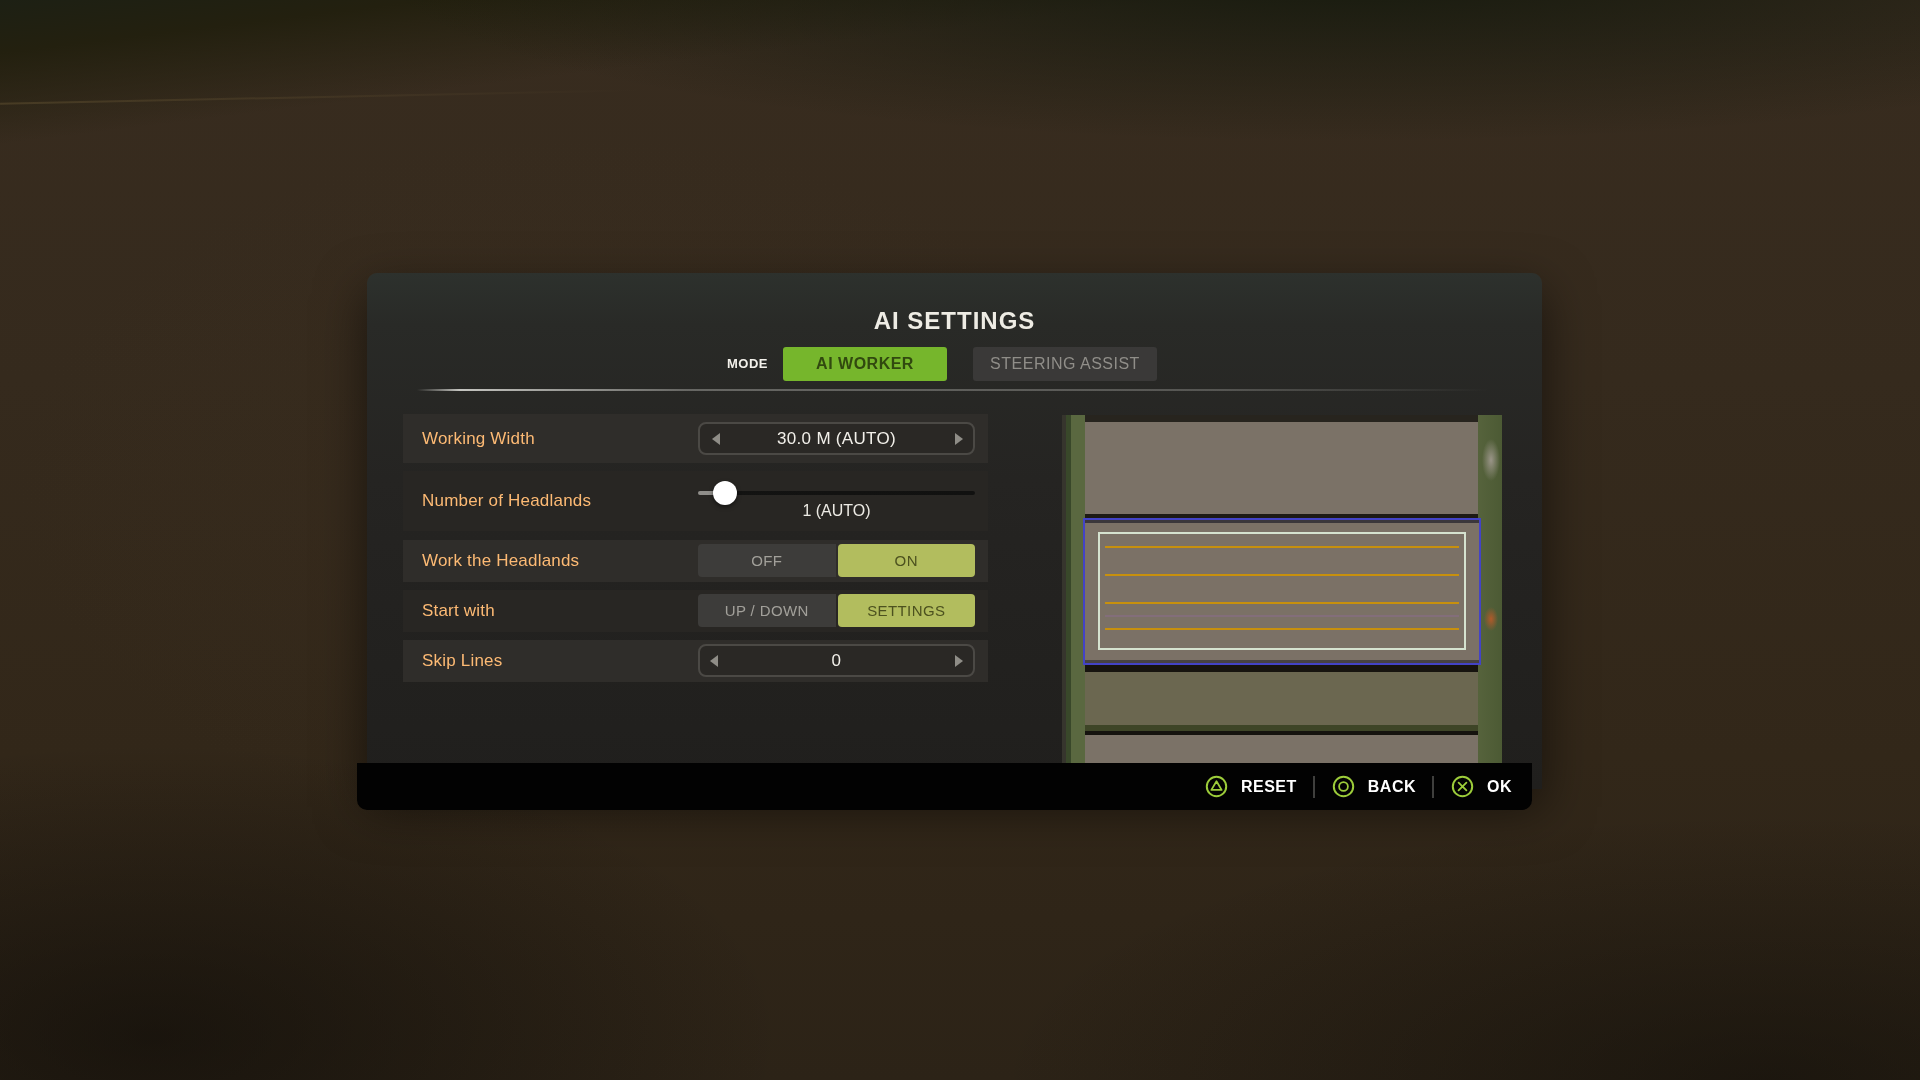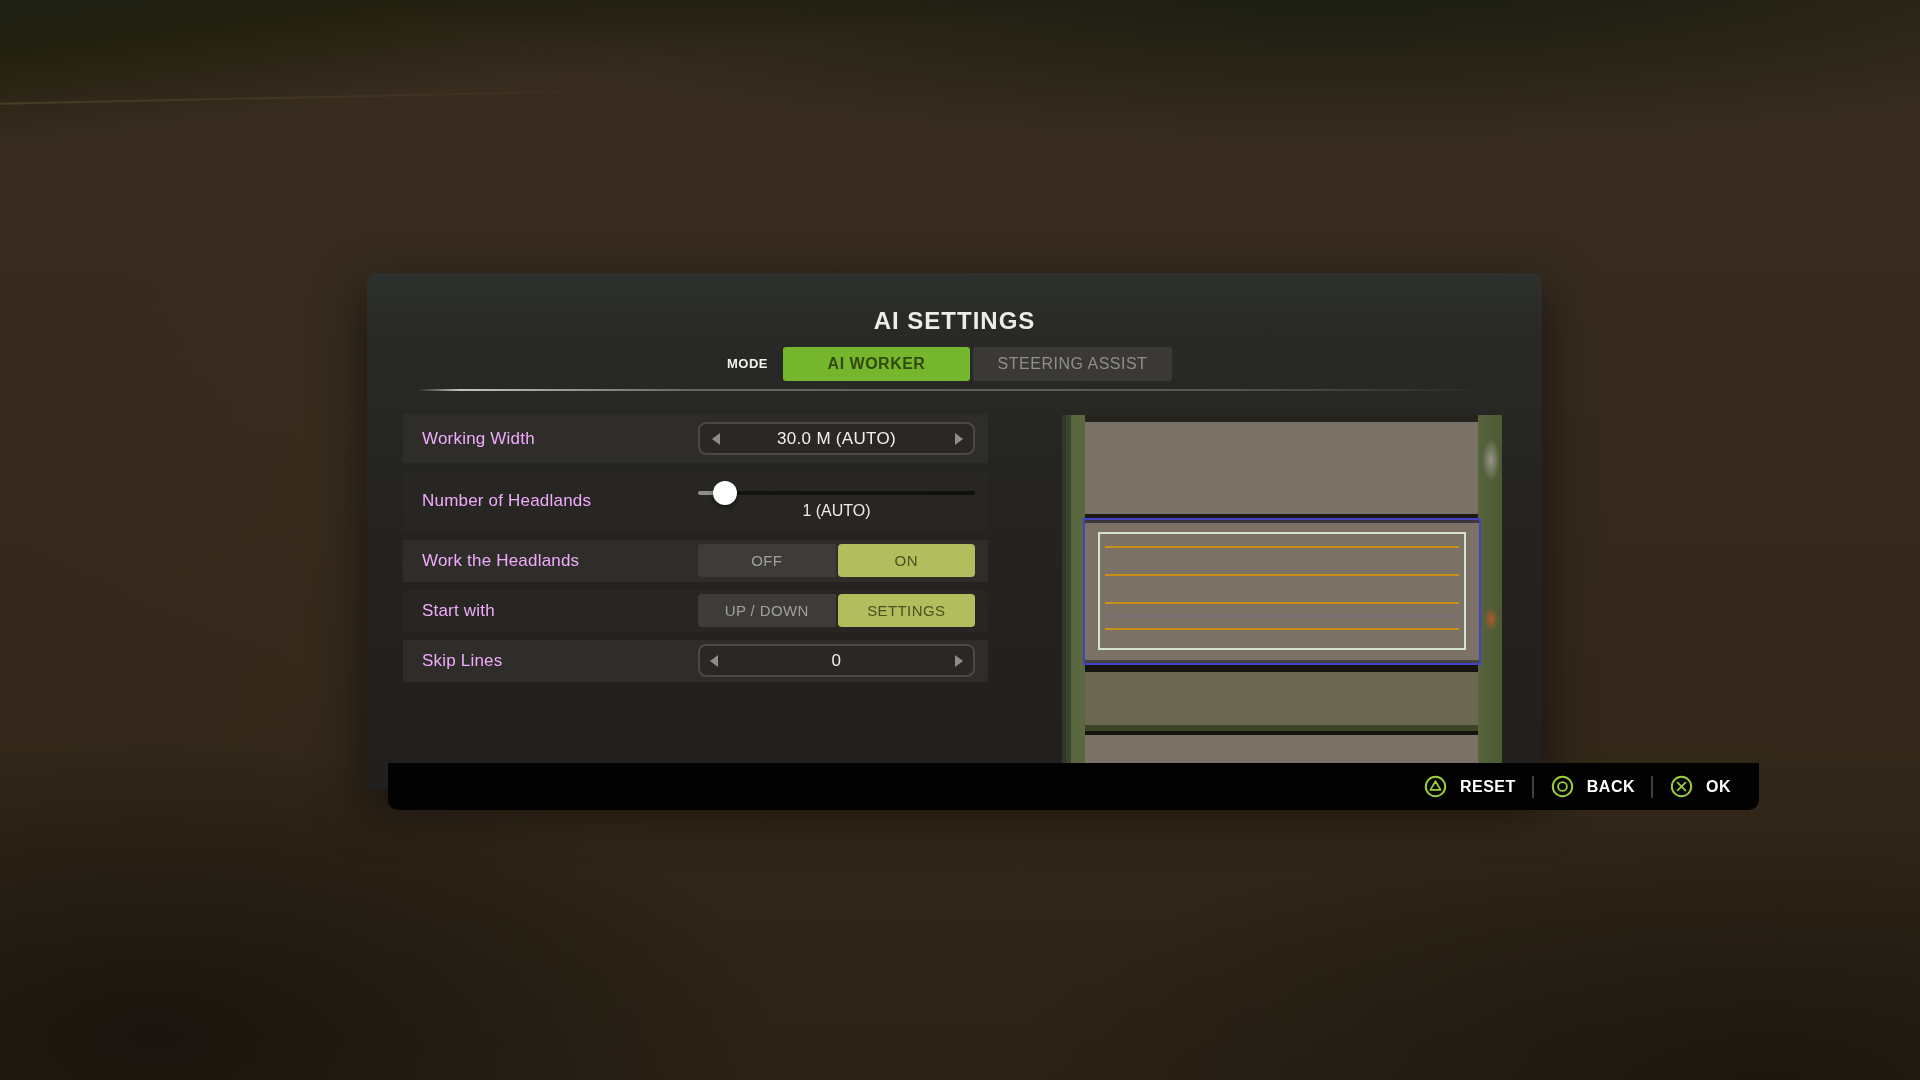--- a/index.html
+++ b/index.html
@@ -42,38 +42,38 @@
   }
   .mode-label {
     position: absolute; top: 74px; right: 774px; height: 34px; line-height: 34px;
     font-size: 13px; font-weight: bold; color: #f3f1eb; letter-spacing: 0.5px;
   }
   .tab {
     position: absolute; top: 74px; height: 34px; line-height: 34px;
     text-align: center; font-size: 16px; letter-spacing: 0.5px;
     border-radius: 3px; cursor: pointer;
   }
-  .tab-active   { left: 416px; width: 187px; background: #76b62c; color: #31490f; font-weight: bold; }
-  .tab-inactive { left: 606px; width: 199px; background: #3a3938; color: #908e89; }
+  .tab-active   { left: 416px; width: 164px; background: #76b62c; color: #31490f; font-weight: bold; }
+  .tab-inactive { left: 606px; width: 184px; background: #3a3938; color: #908e89; }
   .header-divider {
     position: absolute; left: 50px; top: 116px; width: 1073px; height: 2px;
     background: linear-gradient(90deg, rgba(250,250,245,0) 0%, rgba(250,250,245,0.75) 4%,
                 rgba(250,250,245,0.30) 25%, rgba(250,250,245,0.22) 75%, rgba(250,250,245,0) 100%);
   }
 
   
   .row {
     position: absolute; left: 36px; width: 585px;
   }
   .row-light { background: #2f2d2a; }
   .row-dark  { background: #282623; }
   .row-label {
     position: absolute; left: 19px; top: 0; height: 100%;
     display: flex; align-items: center;
-    font-size: 17px; color: #f0abfc; letter-spacing: 0.2px;
+    font-size: 17px; color: #fdba74; letter-spacing: 0.2px;
   }
 
   .stepper {
     position: absolute; left: 295px; width: 277px; height: 33px;
     background: #2a2825; border: 2px solid #4b4945; border-radius: 8px;
     display: flex; align-items: center; justify-content: space-between;
     padding: 0 10px; cursor: pointer;
   }
   .stepper-value {
     position: absolute; left: 0; width: 100%; text-align: center;
@@ -133,24 +133,24 @@
   .pv-lane   { position: absolute; left: 5px; width: 354px; height: 2px; background: #c7900e; }
   .pv-lane-faint { position: absolute; left: 5px; width: 354px; height: 2px; background: #8a6b8a; opacity: 0.55; }
   .pv-sep2   { position: absolute; left: 23px; top: 250px; width: 393px; height: 7px; background: #17140f; }
   .pv-olive  { position: absolute; left: 23px; top: 257px; width: 393px; height: 53px; background: #6b6750; }
   .pv-grass2 { position: absolute; left: 23px; top: 310px; width: 393px; height: 10px;
                background: linear-gradient(180deg, #3e4527 0 6px, #15130e 6px 100%); }
   .pv-bottom { position: absolute; left: 23px; top: 320px; width: 393px; height: 32px; background: #7b7267; }
 
   
   .footer-bar {
-    position: absolute; left: 388px; top: 763px; width: 1371px; height: 47px;
+    position: absolute; left: 357px; top: 763px; width: 1175px; height: 47px;
     background: #020202; border-radius: 0 0 10px 10px;
     display: flex; align-items: center; justify-content: flex-end;
-    padding-right: 28px;
+    padding-right: 20px;
   }
   .footer-btn { display: flex; align-items: center; gap: 12px; cursor: pointer; }
   .footer-btn-label { font-size: 16px; font-weight: bold; color: #ffffff; letter-spacing: 0.5px; }
   .footer-divider { width: 2px; height: 22px; background: #3f3f3d; margin: 0 16px; }
   .btn-icon { width: 25px; height: 25px; display: block; }
 </style>
 </head>
 <body>
 
 <div class="backdrop">

